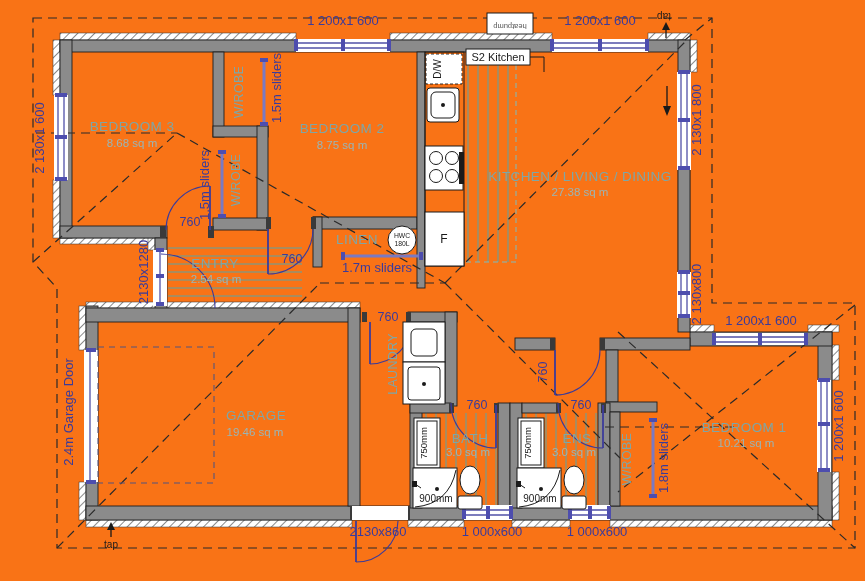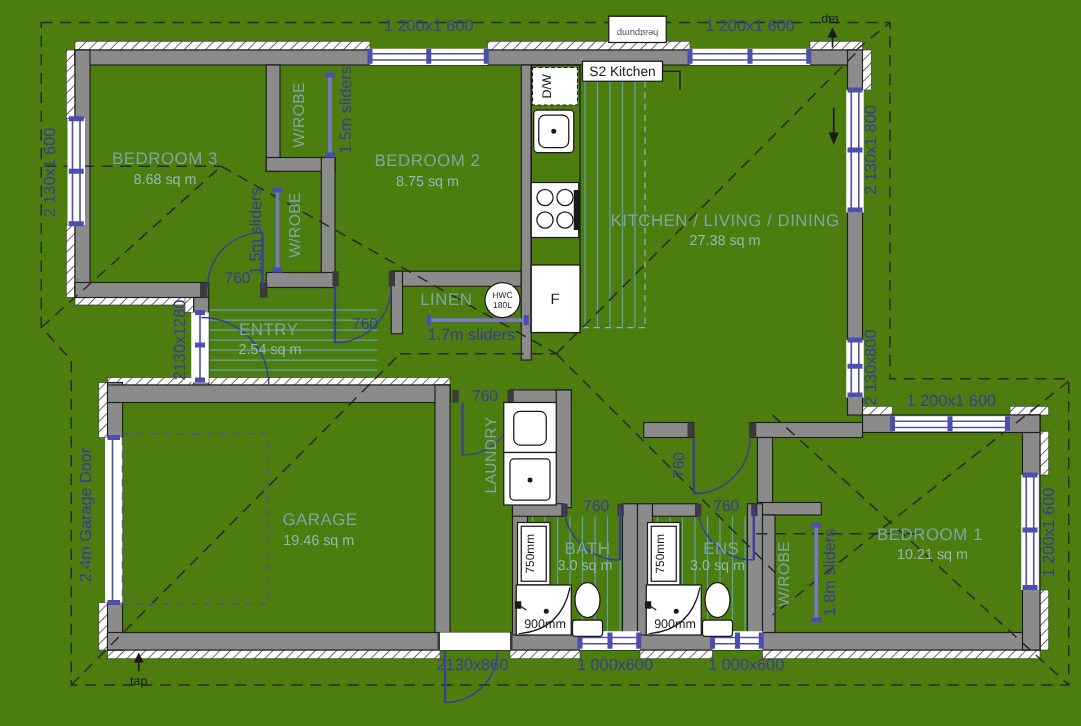--- a/index.html
+++ b/index.html
@@ -1,17 +1,17 @@
 <!DOCTYPE html>
 <html><head>
 <meta charset="utf-8">
 <style>
   html,body{margin:0;padding:0;background:#fff;}
   body{font-family:"Liberation Sans",sans-serif;}
-  #stage{width:865px;height:581px;position:relative;background:#4d7c0f;overflow:hidden;}
+  #stage{width:865px;height:581px;position:relative;background:#f97316;overflow:hidden;}
   svg{display:block;}
   text{font-family:"Liberation Sans",sans-serif;text-anchor:middle;}
   .t-dim{fill:#3b3b9b;font-size:13px;}
   .t-dim-s{fill:#3b3b9b;font-size:12.5px;}
   .t-room{fill:#7fa6a6;font-size:13.5px;letter-spacing:.4px;}
   .t-area{fill:#9ab5b5;font-size:11.5px;}
   .t-robe{fill:#7fa6a6;font-size:12.5px;letter-spacing:.3px;}
   .t-fix{fill:#1a1a1a;font-size:10px;}
   .t-fix-s{fill:#1a1a1a;font-size:9.5px;}
   .t-s2{fill:#1a1a1a;font-size:11px;}

